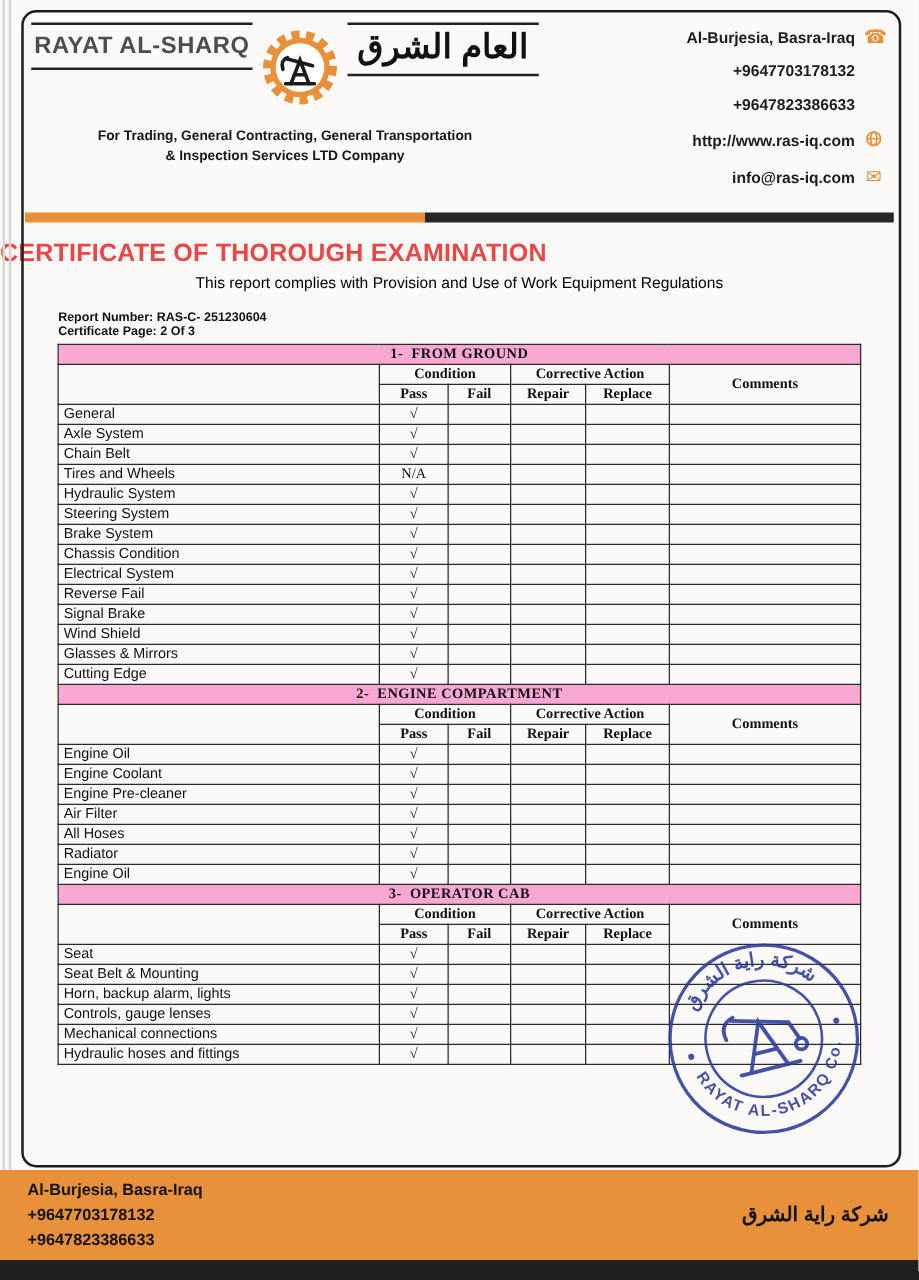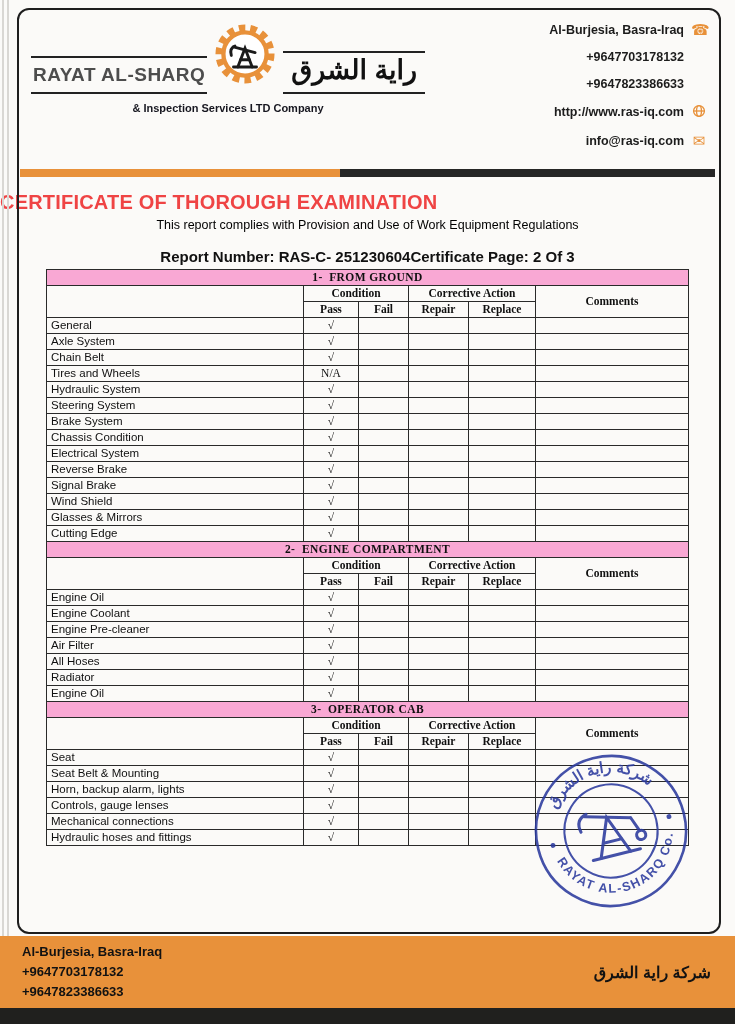--- a/index.html
+++ b/index.html
@@ -21,21 +21,21 @@
   .border-frame {
     position:absolute; left:17px; right:14px; top:8px; bottom:90px;
     border: 2px solid #1e1e1e; border-radius: 12px;
     pointer-events:none;
   }
 
   
   .header { display:flex; justify-content:space-between; padding: 18px 28px 4px 38px; }
 
   .logo-block { width: 380px; }
-  .logo-row { display:flex; align-items:flex-end; justify-content:center; }
+  .logo-row { display:flex; align-items:flex-start; justify-content:center; }
   .name-en {
     border-top: 2.5px solid #222; border-bottom: 2.5px solid #222;
     padding: 6px 2px; font-weight: bold; font-size: 19px; color:#4d4d4d; letter-spacing:.5px;
     white-space: nowrap;
   }
   .gear { margin: 0 2px; flex: 0 0 auto; }
   .name-ar {
     border-top: 2.5px solid #222; border-bottom: 2.5px solid #222;
     padding: 1px 8px 6px 8px; font-weight:bold; font-size: 27px; color:#111;
     white-space: nowrap; direction: rtl;
@@ -49,21 +49,21 @@
 
   
   .divider { display:flex; height: 8px; margin: 4px 20px 0 20px; }
   .div-orange { flex: 0 0 46%; background:#E8913A; }
   .div-dark { flex: 1; background:#262626; }
 
   
   .cert-title { margin: 14px 0 0 0; font-size: 20px; font-weight:bold; color:#ef4444; letter-spacing:.2px; }
   .cert-subtitle { margin: 4px 0 0 0; text-align:center; font-size: 12.5px; color:#000000; }
 
-  .meta-row { width: 642px; margin: 16px auto 0; display:flex; justify-content:center; font-size: 15px; color:#111; }
+  .meta-row { width: 642px; margin: 16px auto 0; display:flex; justify-content:flex-end; font-size: 10px; color:#111;flex-direction:column; }
   .meta-row .lbl { font-weight:bold; }
   .meta-row .val { font-weight:bold; }
   .meta-right { font-weight:bold; }
 
   
   table.inspection { border-collapse: collapse; width: 642px; margin: 4px auto 0; table-layout: fixed; }
   table.inspection td { border: 1.2px solid #2a2a2a; font-size: 11.5px; color:#101010; padding: 0 4px; height: 16px; line-height: 1.2; overflow:hidden; }
   td.section-title {
     background:#f9a8d4; text-align:center; font-weight:bold;
     font-family:"Liberation Serif", serif; font-size: 13.5px; height: 19px;
@@ -107,23 +107,24 @@
             <circle cx="50" cy="50" r="30" fill="#ffffff" stroke="#E8913A" stroke-width="6"></circle>
             <g stroke="#1b1b1b" stroke-width="4" fill="none" stroke-linecap="round">
               <path d="M40 68 L50 42 L60 68"></path>
               <path d="M44 58 L56 58"></path>
               <path d="M34 40 L64 48"></path>
               <path d="M36 39 q-8 3 -5 13"></path>
               <path d="M34 68 L66 68"></path>
             </g>
           </svg>
         </span>
-        <span class="name-ar">راية الشرق</span>
+        <span class="name-ar">العام الشرق</span>
       </div>
       <div class="tagline">
+        <div>For Trading, General Contracting, General Transportation</div>
         <div>&amp; Inspection Services LTD Company</div>
       </div>
     </div>
 
     <div class="contact-block">
       <div class="contact-row">
         <span class="c-text">Al-Burjesia, Basra-Iraq</span>
         <span class="c-icon">☎</span>
       </div>
       <div class="contact-row">
@@ -260,21 +261,21 @@
         </tr>
         <tr>
           <td class="item-cell">Electrical System</td>
           <td class="center-cell check">√</td>
           <td class="center-cell"></td>
           <td class="center-cell"></td>
           <td class="center-cell"></td>
           <td class="comments-cell"></td>
         </tr>
         <tr>
-          <td class="item-cell">Reverse Brake</td>
+          <td class="item-cell">Reverse Fail</td>
           <td class="center-cell check">√</td>
           <td class="center-cell"></td>
           <td class="center-cell"></td>
           <td class="center-cell"></td>
           <td class="comments-cell"></td>
         </tr>
         <tr>
           <td class="item-cell">Signal Brake</td>
           <td class="center-cell check">√</td>
           <td class="center-cell"></td>

